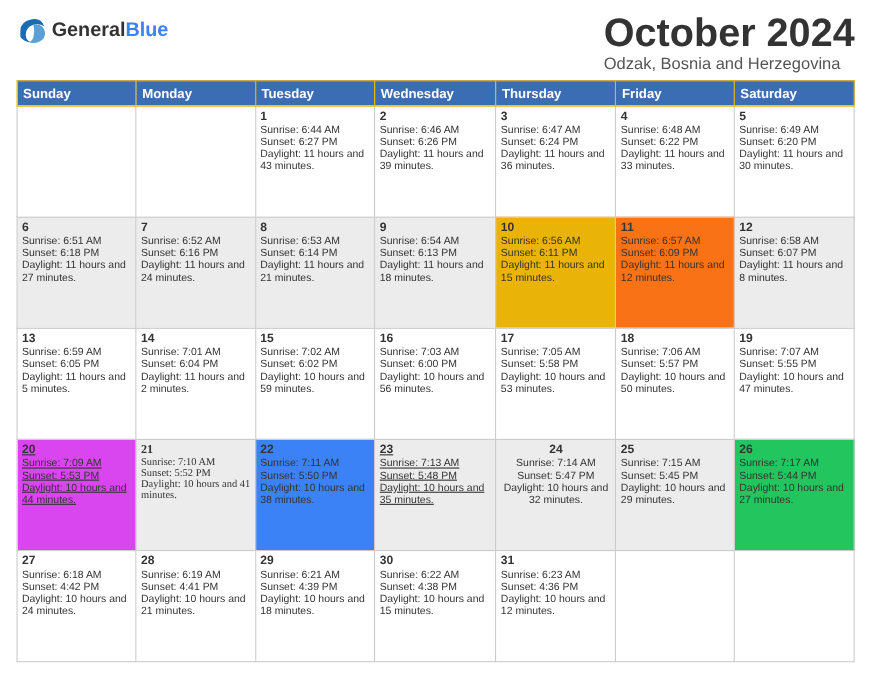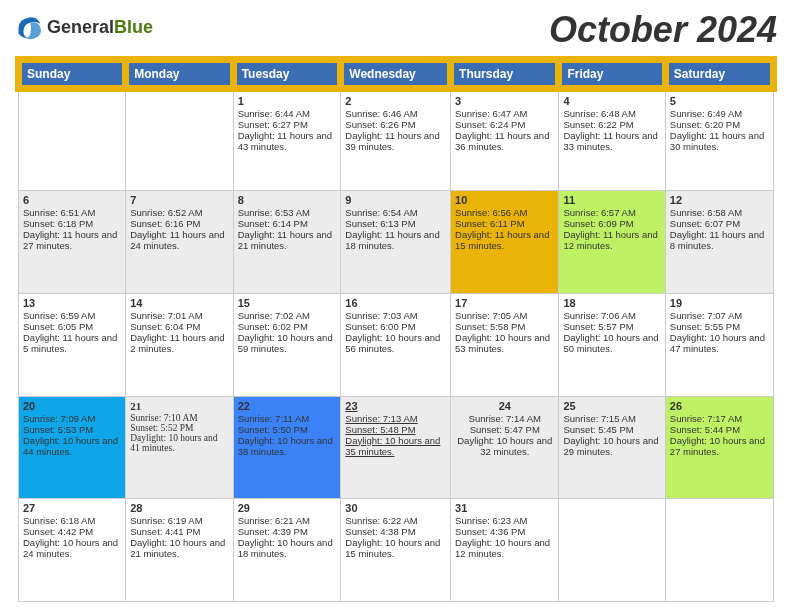--- a/index.html
+++ b/index.html
@@ -28,30 +28,29 @@
       align-items: center;
       margin-top: 4px;
     }
     .logo-text {
       font-size: 18px;
       font-weight: bold;
       color: #333;
       line-height: 1.1;
     }
     .logo-blue {
-      color: #4d7c0f;
+      color: #3b82f6;
     }
     .logo-icon {
       width: 28px;
       height: 28px;
       margin-right: 4px;
     }
     .title-block {
       text-align: left;
-      font-style: italic;
     }
     .month-title {
       font-size: 36px;
       font-weight: bold;
       color: #333;
       line-height: 1.1;
     }
     .subtitle {
       font-size: 15px;
       color: #555;
@@ -61,21 +60,21 @@
       border-collapse: collapse;
       flex: 1;
     }
     .calendar-table th {
       background-color: #3b6db5;
       color: #fff;
       font-size: 12px;
       font-weight: bold;
       padding: 4px 5px;
       text-align: left;
-      border: 7px solid #eab308;
+      border: 1px solid #eab308;
     }
     .calendar-table td {
       border: 1px solid #ccc;
       vertical-align: top;
       padding: 3px 4px;
       width: 113px;
       height: 80px;
       background: #fff;
       font-size: 9.5px;
       color: #333;
@@ -104,20 +103,21 @@
         <path d="M22 12 Q35 10 37 22 Q38 30 30 34 Q22 38 15 34 Q20 35 22 28 Q24 20 22 12 Z" fill="#5aa0d8"></path>
       </svg>
       <div>
         <div class="logo-text">
           <span>General</span><span class="logo-blue">Blue</span>
         </div>
       </div>
     </div>
     <div class="title-block">
       <div class="month-title">October 2024</div>
+      <div class="subtitle">Odzak, Bosnia and Herzegovina</div>
     </div>
   </div>
 
   <table class="calendar-table">
     <thead>
       <tr>
         <th>Sunday</th>
         <th>Monday</th>
         <th>Tuesday</th>
         <th>Wednesday</th>
@@ -135,40 +135,40 @@
           <td><span class="day-num">3</span><span>Sunrise: 6:47 AM</span><br><span>Sunset: 6:24 PM</span><br><span>Daylight: 11 hours and 36 minutes.</span></td>
           <td><span class="day-num">4</span><span>Sunrise: 6:48 AM</span><br><span>Sunset: 6:22 PM</span><br><span>Daylight: 11 hours and 33 minutes.</span></td>
           <td><span class="day-num">5</span><span>Sunrise: 6:49 AM</span><br><span>Sunset: 6:20 PM</span><br><span>Daylight: 11 hours and 30 minutes.</span></td>
         </tr>
         <tr>
           <td style="background: rgb(236, 236, 236);"><span class="day-num">6</span><span>Sunrise: 6:51 AM</span><br><span>Sunset: 6:18 PM</span><br><span>Daylight: 11 hours and 27 minutes.</span></td>
           <td style="background: rgb(236, 236, 236);"><span class="day-num">7</span><span>Sunrise: 6:52 AM</span><br><span>Sunset: 6:16 PM</span><br><span>Daylight: 11 hours and 24 minutes.</span></td>
           <td style="background: rgb(236, 236, 236);"><span class="day-num">8</span><span>Sunrise: 6:53 AM</span><br><span>Sunset: 6:14 PM</span><br><span>Daylight: 11 hours and 21 minutes.</span></td>
           <td style="background: rgb(236, 236, 236);"><span class="day-num">9</span><span>Sunrise: 6:54 AM</span><br><span>Sunset: 6:13 PM</span><br><span>Daylight: 11 hours and 18 minutes.</span></td>
           <td style="background: #eab308;"><span class="day-num">10</span><span>Sunrise: 6:56 AM</span><br><span>Sunset: 6:11 PM</span><br><span>Daylight: 11 hours and 15 minutes.</span></td>
-          <td style="background: #bef264; margin-top: 17px;"><span class="day-num">11</span><span>Sunrise: 6:57 AM</span><br><span>Sunset: 6:09 PM</span><br><span>Daylight: 11 hours and 12 minutes.</span></td>
+          <td style="background: #f97316; margin-top: 17px;"><span class="day-num">11</span><span>Sunrise: 6:57 AM</span><br><span>Sunset: 6:09 PM</span><br><span>Daylight: 11 hours and 12 minutes.</span></td>
           <td style="background: rgb(236, 236, 236);"><span class="day-num">12</span><span>Sunrise: 6:58 AM</span><br><span>Sunset: 6:07 PM</span><br><span>Daylight: 11 hours and 8 minutes.</span></td>
         </tr>
         <tr>
           <td><span class="day-num">13</span><span>Sunrise: 6:59 AM</span><br><span>Sunset: 6:05 PM</span><br><span>Daylight: 11 hours and 5 minutes.</span></td>
           <td><span class="day-num">14</span><span>Sunrise: 7:01 AM</span><br><span>Sunset: 6:04 PM</span><br><span>Daylight: 11 hours and 2 minutes.</span></td>
           <td><span class="day-num">15</span><span>Sunrise: 7:02 AM</span><br><span>Sunset: 6:02 PM</span><br><span>Daylight: 10 hours and 59 minutes.</span></td>
           <td><span class="day-num">16</span><span>Sunrise: 7:03 AM</span><br><span>Sunset: 6:00 PM</span><br><span>Daylight: 10 hours and 56 minutes.</span></td>
           <td><span class="day-num">17</span><span>Sunrise: 7:05 AM</span><br><span>Sunset: 5:58 PM</span><br><span>Daylight: 10 hours and 53 minutes.</span></td>
           <td><span class="day-num">18</span><span>Sunrise: 7:06 AM</span><br><span>Sunset: 5:57 PM</span><br><span>Daylight: 10 hours and 50 minutes.</span></td>
           <td><span class="day-num">19</span><span>Sunrise: 7:07 AM</span><br><span>Sunset: 5:55 PM</span><br><span>Daylight: 10 hours and 47 minutes.</span></td>
         </tr>
         <tr>
-          <td style="background: #0ea5e9;"><span class="day-num">20</span><span>Sunrise: 7:09 AM</span><br><span>Sunset: 5:53 PM</span><br><span>Daylight: 10 hours and 44 minutes.</span></td>
+          <td style="background: #d946ef; text-decoration: underline;"><span class="day-num">20</span><span>Sunrise: 7:09 AM</span><br><span>Sunset: 5:53 PM</span><br><span>Daylight: 10 hours and 44 minutes.</span></td>
           <td style="background: rgb(236, 236, 236); font-family: Liberation Serif, serif;"><span class="day-num">21</span><span>Sunrise: 7:10 AM</span><br><span>Sunset: 5:52 PM</span><br><span>Daylight: 10 hours and 41 minutes.</span></td>
           <td style="background: #3b82f6;"><span class="day-num">22</span><span>Sunrise: 7:11 AM</span><br><span>Sunset: 5:50 PM</span><br><span>Daylight: 10 hours and 38 minutes.</span></td>
           <td style="background: rgb(236, 236, 236); text-decoration: underline;"><span class="day-num">23</span><span>Sunrise: 7:13 AM</span><br><span>Sunset: 5:48 PM</span><br><span>Daylight: 10 hours and 35 minutes.</span></td>
           <td style="background: rgb(236, 236, 236); text-align: center;"><span class="day-num">24</span><span>Sunrise: 7:14 AM</span><br><span>Sunset: 5:47 PM</span><br><span>Daylight: 10 hours and 32 minutes.</span></td>
           <td style="background: rgb(236, 236, 236);"><span class="day-num">25</span><span>Sunrise: 7:15 AM</span><br><span>Sunset: 5:45 PM</span><br><span>Daylight: 10 hours and 29 minutes.</span></td>
-          <td style="background: #bef264; margin-left: 23px;"><span class="day-num">26</span><span>Sunrise: 7:17 AM</span><br><span>Sunset: 5:44 PM</span><br><span>Daylight: 10 hours and 27 minutes.</span></td>
+          <td style="background: #22c55e; margin-left: 23px;"><span class="day-num">26</span><span>Sunrise: 7:17 AM</span><br><span>Sunset: 5:44 PM</span><br><span>Daylight: 10 hours and 27 minutes.</span></td>
         </tr>
         <tr>
           <td><span class="day-num">27</span><span>Sunrise: 6:18 AM</span><br><span>Sunset: 4:42 PM</span><br><span>Daylight: 10 hours and 24 minutes.</span></td>
           <td><span class="day-num">28</span><span>Sunrise: 6:19 AM</span><br><span>Sunset: 4:41 PM</span><br><span>Daylight: 10 hours and 21 minutes.</span></td>
           <td><span class="day-num">29</span><span>Sunrise: 6:21 AM</span><br><span>Sunset: 4:39 PM</span><br><span>Daylight: 10 hours and 18 minutes.</span></td>
           <td><span class="day-num">30</span><span>Sunrise: 6:22 AM</span><br><span>Sunset: 4:38 PM</span><br><span>Daylight: 10 hours and 15 minutes.</span></td>
           <td><span class="day-num">31</span><span>Sunrise: 6:23 AM</span><br><span>Sunset: 4:36 PM</span><br><span>Daylight: 10 hours and 12 minutes.</span></td>
           <td class="empty-cell" style="background: rgb(255, 255, 255);"></td>
           <td class="empty-cell" style="background: rgb(255, 255, 255);"></td>
         </tr>

